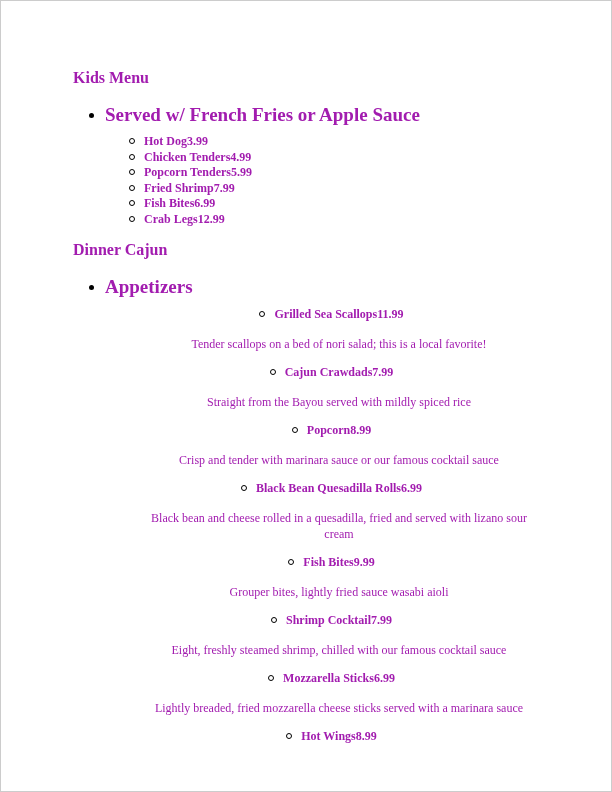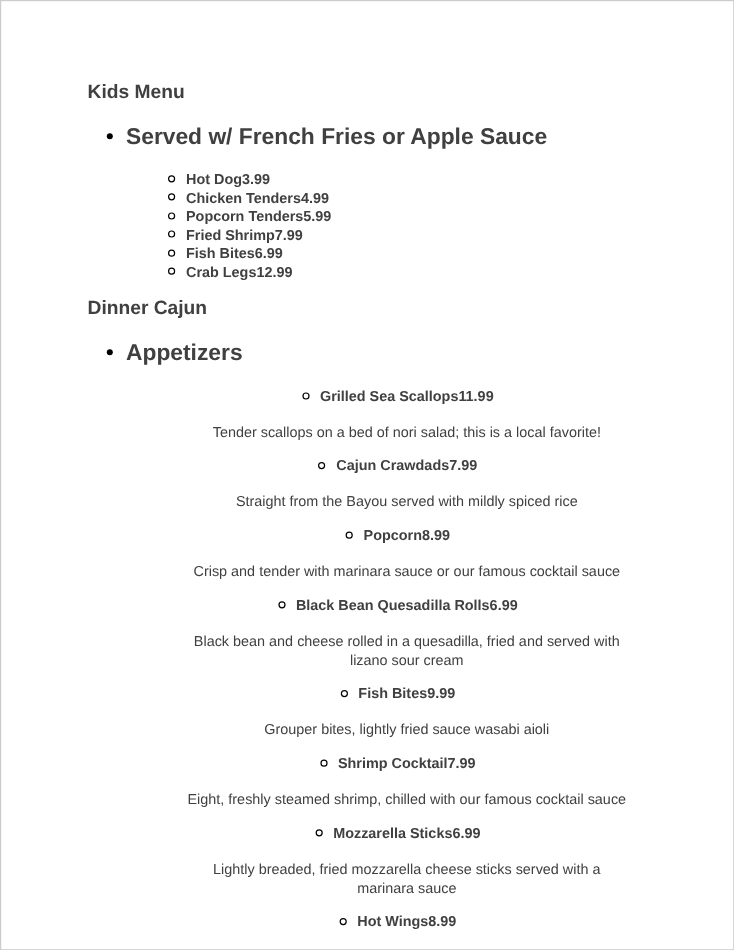--- a/index.html
+++ b/index.html
@@ -2,38 +2,38 @@
 <html><head>
 <meta charset="utf-8">
 <style>
   html,body { margin:0; padding:0; background:#fff; }
   .page {
     width:612px; height:792px;
     box-sizing:border-box;
     background:#ffffff;
     border:1px solid #cccccc;
     padding:66px 72px 40px 72px;
-    font-family:Liberation Sans, sans-serif;
-    color:#404040;
+    font-family:Liberation Serif, serif;
+    color:#a21caf;
     overflow:hidden;
   }
   h1.section-heading {
     font-size:16px; line-height:21px; font-weight:bold;
     margin:0 0 16px 0;
   }
   h1.section-heading.second { margin-top:2px; }
   .group-title {
     font-size:19px; line-height:22px; font-weight:bold;
     margin:0 0 8px 0; padding-left:16px;
   }
   .dot {
     width:5px; height:5px; background:#000; border-radius:50%;
     display:inline-block; vertical-align:middle; margin:-3px 11px 0 0;
   }
-  ul.item-list { list-style:none; margin:16px; padding:0 0 0 51px; }
+  ul.item-list { list-style:none; margin:5px; padding:0 0 0 51px; }
   ul.item-list.kids { margin-bottom:12px; }
   ul.item-list.apps { margin-bottom:0;text-align:center; }
   .circ {
     width:6px; height:6px; box-sizing:border-box;
     border:1px solid #000; border-radius:50%;
     display:inline-block; vertical-align:middle;
     margin:-2px 9px 0 0;
   }
   li.kitem {
     font-weight:bold; font-size:12px; line-height:15.5px;

